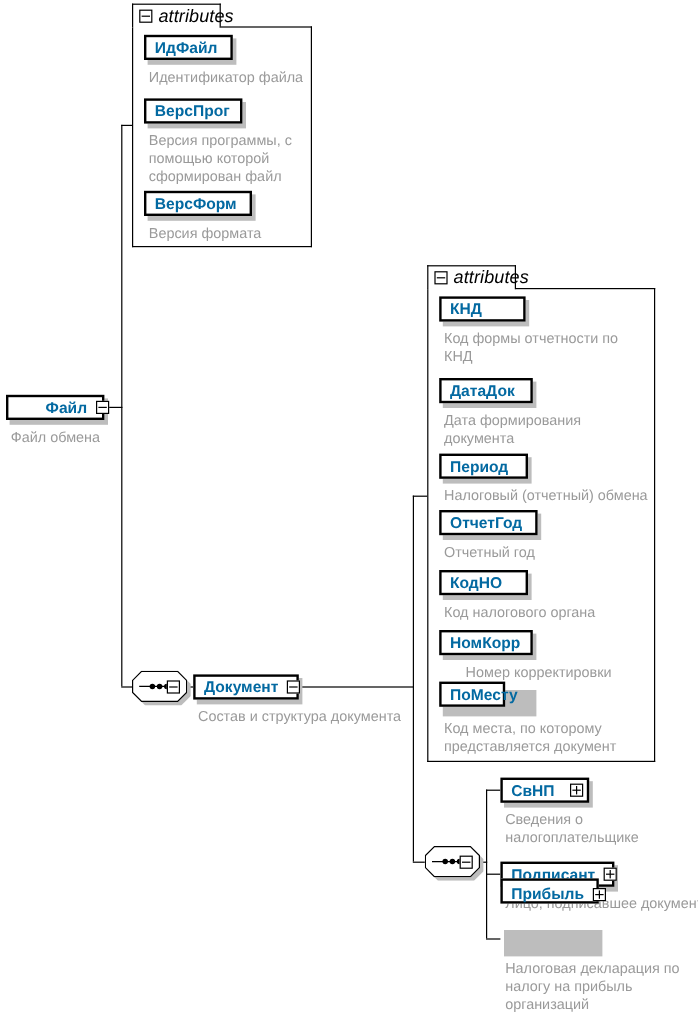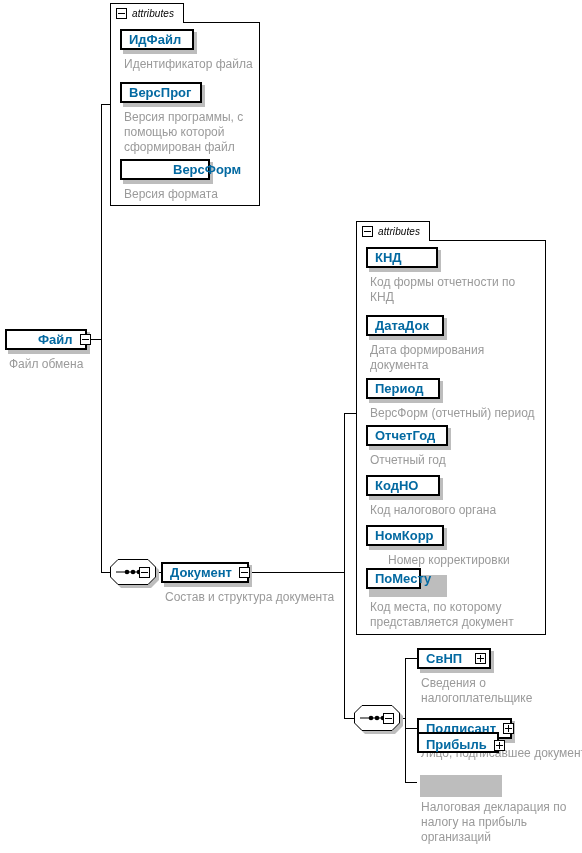--- a/index.html
+++ b/index.html
@@ -43,21 +43,21 @@
     border: 1px solid #000;
     border-bottom: none;
     height: 20px;
     display: flex;
     align-items: center;
     padding-left: 5px;
     z-index: 3;
   }
   .attr-tab .tab-label {
     font-style: italic;
-    font-size: 10px;
+    font-size: 15px;
     color: #000;
     margin-left: 5px;
     letter-spacing: 0.1px;
   }
   
   .toggle {
     box-sizing: border-box;
     width: 11px;
     height: 11px;
     border: 1px solid #000;
@@ -185,21 +185,21 @@
 
   <div class="node-shadow" style="left:123px; top:85px; width:82px; height:22px;"></div>
   <div class="node" style="left:120px; top:82px; width:82px;">
     <span class="node-label">ВерсПрог</span>
   </div>
   <div class="doc" style="left:124px; top:110px; width:130px;">Версия программы, с
 помощью которой
 сформирован файл</div>
 
   <div class="node-shadow" style="left:123px; top:162px; width:90px; height:22px;"></div>
-  <div class="node" style="left:120px; top:159px; width:90px;padding-left:44px;">
+  <div class="node" style="left:120px; top:159px; width:90px;">
     <span class="node-label">ВерсФорм</span>
   </div>
   <div class="doc" style="left:124px; top:187px; width:135px;">Версия формата</div>
 
   <div class="node-shadow" style="left:8px; top:332px; width:82px; height:22px;"></div>
   <div class="node" style="left:5px; top:329px; width:82px;padding-left:24px;">
     <span class="node-label">Файл</span>
     <span class="toggle node-toggle"></span>
   </div>
   <div class="doc" style="left:9px; top:357px; width:140px;">Файл обмена</div>
@@ -251,21 +251,21 @@
   <div class="node" style="left:366px; top:315px; width:78px;">
     <span class="node-label">ДатаДок</span>
   </div>
   <div class="doc" style="left:370px; top:343px; width:175px;">Дата формирования
 документа</div>
 
   <div class="node-shadow" style="left:369px; top:381px; width:74px; height:22px;"></div>
   <div class="node" style="left:366px; top:378px; width:74px;">
     <span class="node-label">Период</span>
   </div>
-  <div class="doc" style="left:370px; top:406px; width:180px;">ВерсФорм (отчетный) период</div>
+  <div class="doc" style="left:370px; top:406px; width:180px;">Налоговый (отчетный) обмена</div>
 
   <div class="node-shadow" style="left:369px; top:428px; width:82px; height:22px;"></div>
   <div class="node" style="left:366px; top:425px; width:82px;">
     <span class="node-label">ОтчетГод</span>
   </div>
   <div class="doc" style="left:370px; top:453px; width:175px;">Отчетный год</div>
 
   <div class="node-shadow" style="left:369px; top:478px; width:74px; height:22px;"></div>
   <div class="node" style="left:366px; top:475px; width:74px;">
     <span class="node-label">КодНО</span>

